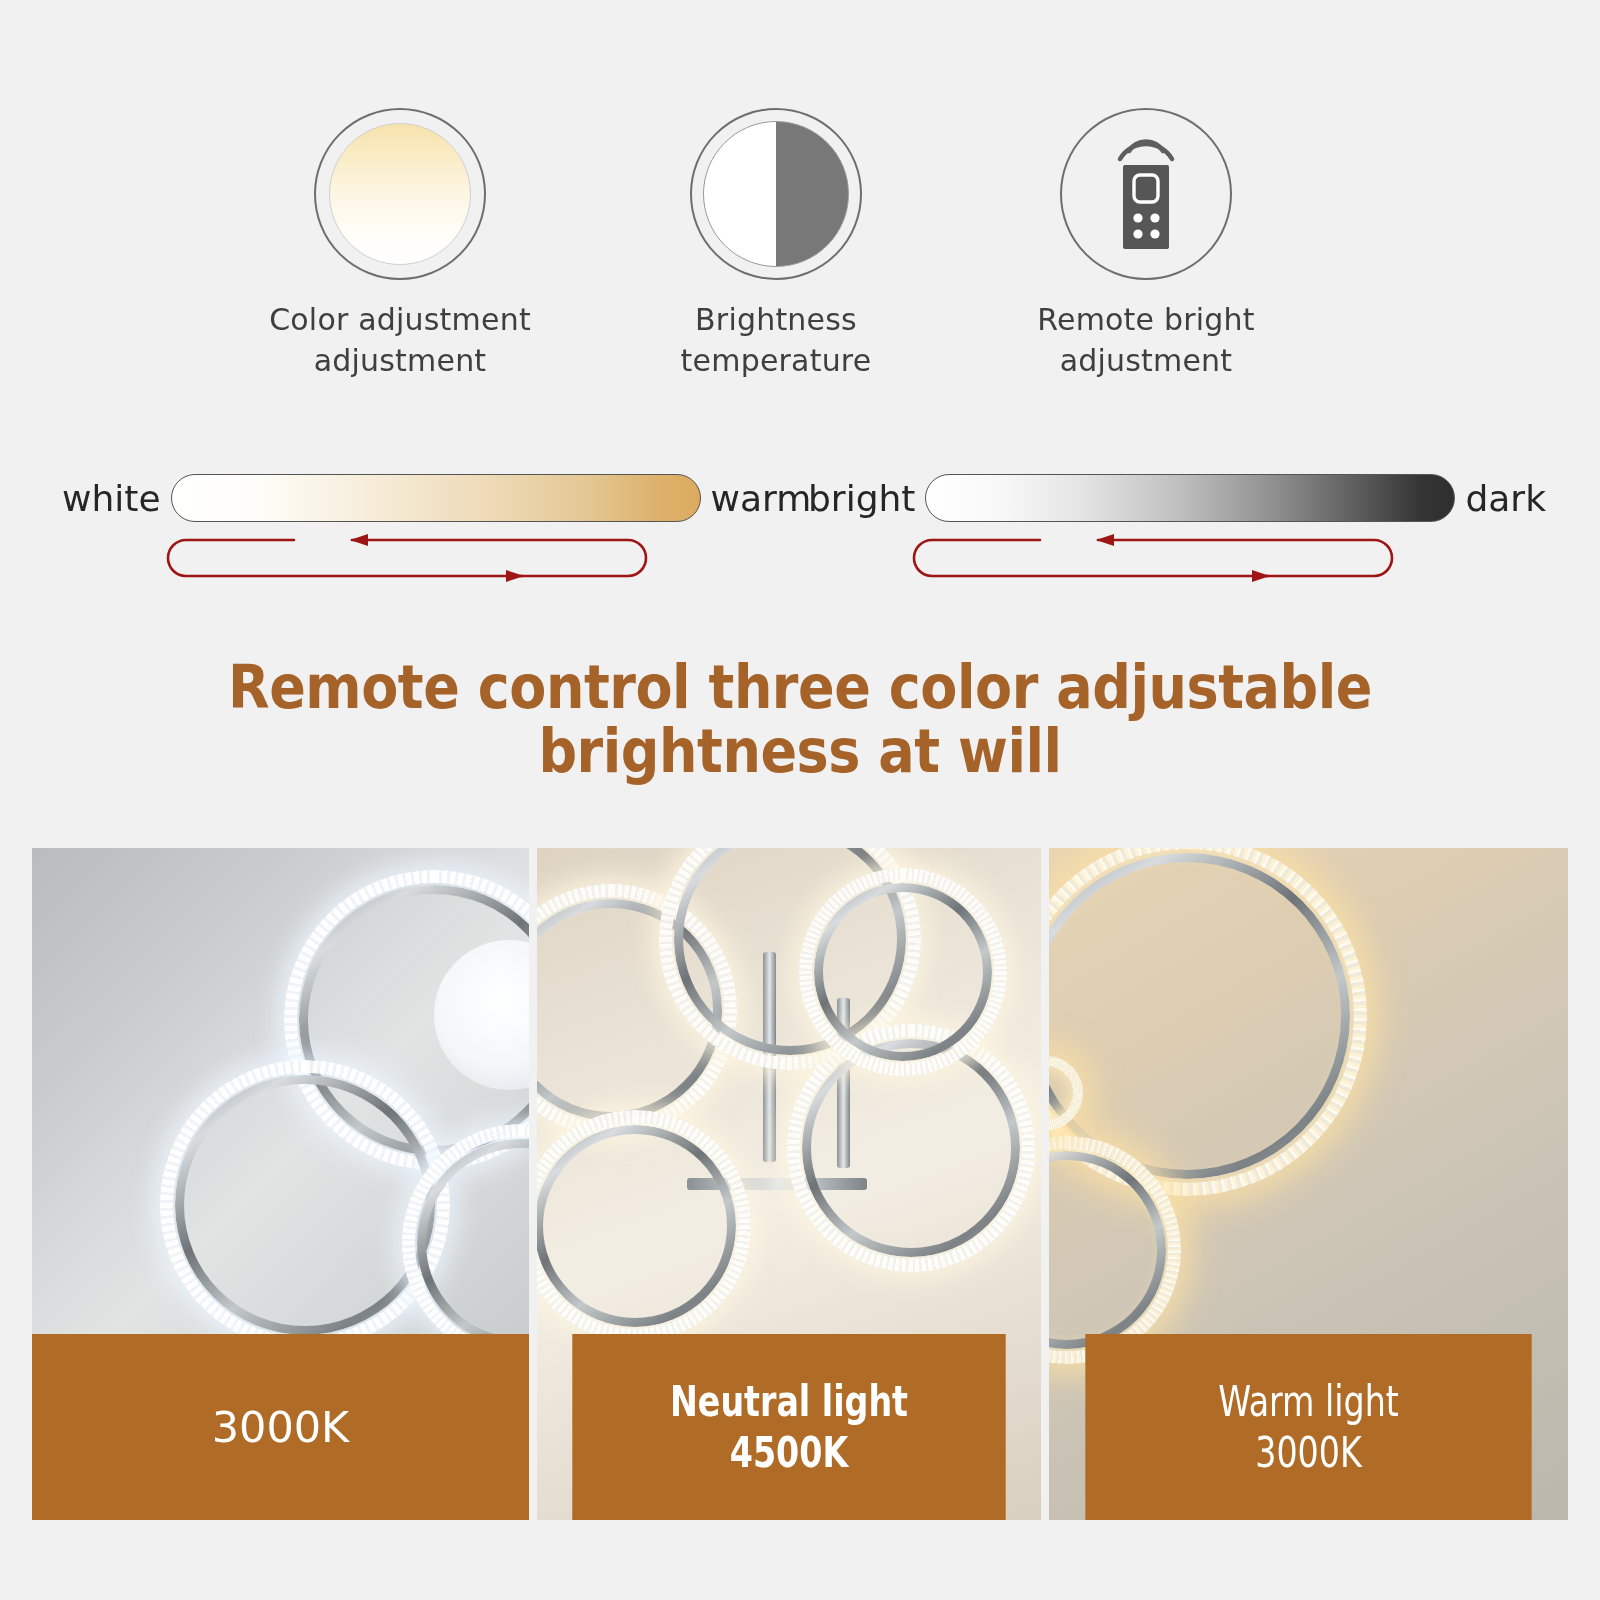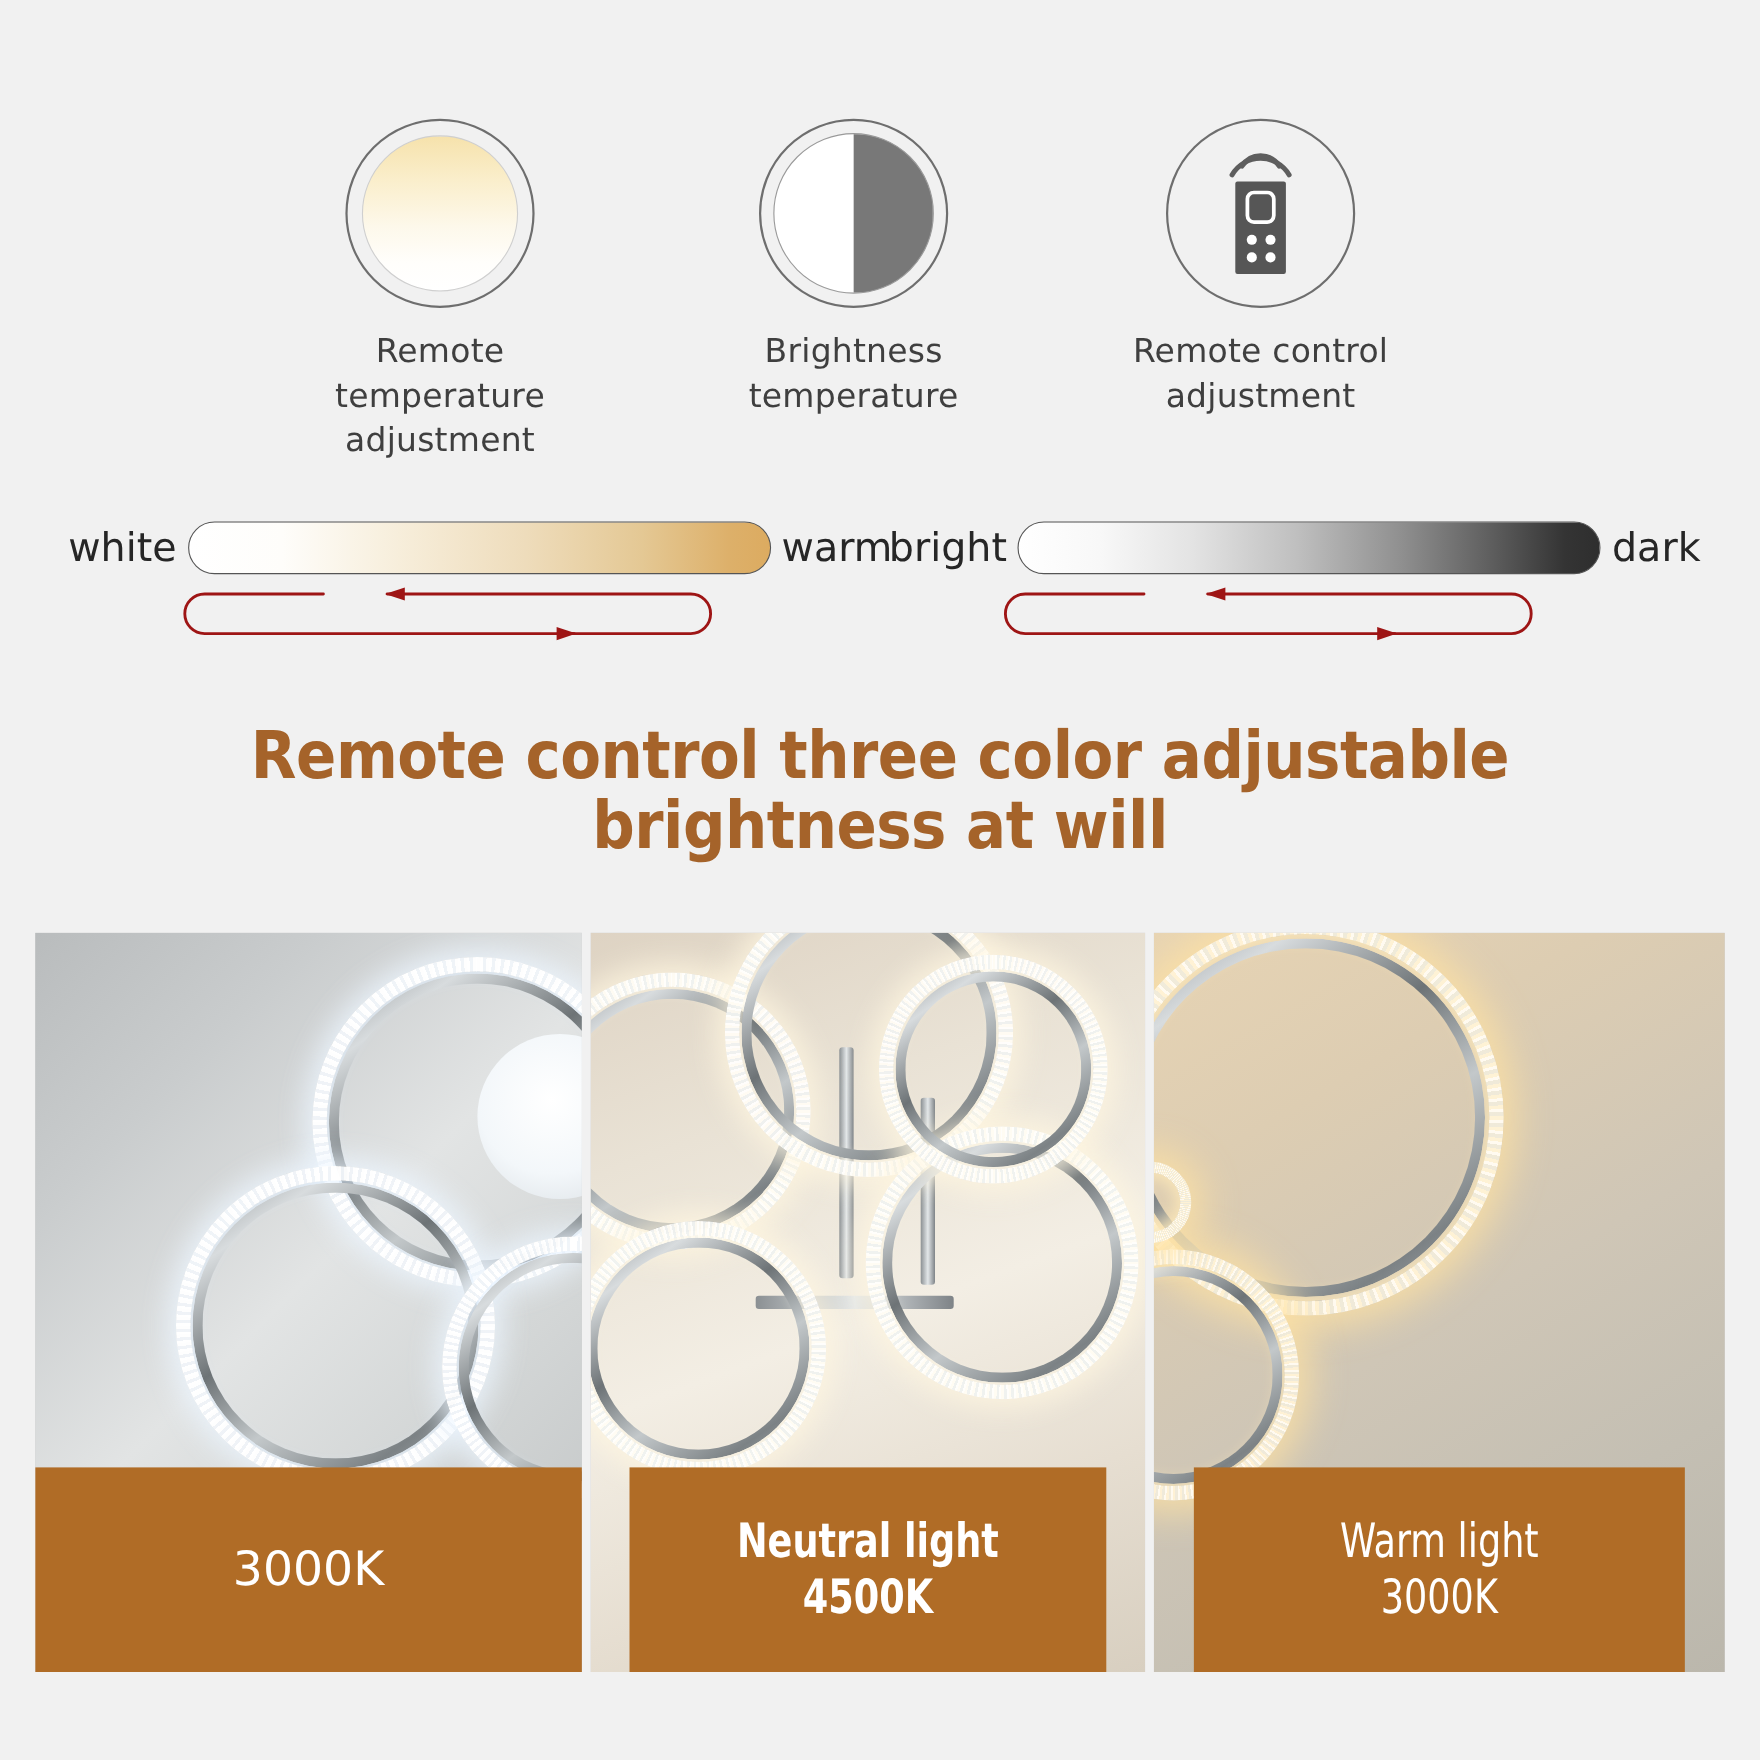--- a/index.html
+++ b/index.html
@@ -239,21 +239,21 @@
 </style>
 </head>
 <body>
 
 <div class="feature-row">
 
   <div class="feature f1">
     <div class="icon-circle">
       <div class="ct-disc"></div>
     </div>
-    <div class="feature-label">Remote temperature
+    <div class="feature-label">Color adjustment
 adjustment</div>
   </div>
 
   <div class="feature f2">
     <div class="icon-circle">
       <div class="br-disc"></div>
     </div>
     <div class="feature-label">Brightness
 temperature</div>
   </div>
@@ -264,21 +264,21 @@
         <path d="M34 30 A30 30 0 0 1 86 30" fill="none" stroke="#5e5e5e" stroke-width="4.5" stroke-linecap="round"></path>
         <path d="M43 22 A20 20 0 0 1 77 22" fill="none" stroke="#5e5e5e" stroke-width="4.5" stroke-linecap="round"></path>
         <rect x="37" y="36" width="46" height="84" rx="2" fill="#565656"></rect>
         <rect x="48" y="46" width="24" height="27" rx="6" fill="none" stroke="#ffffff" stroke-width="3.4"></rect>
         <circle cx="52" cy="89" r="4.6" fill="#ffffff"></circle>
         <circle cx="69" cy="89" r="4.6" fill="#ffffff"></circle>
         <circle cx="52" cy="105" r="4.6" fill="#ffffff"></circle>
         <circle cx="69" cy="105" r="4.6" fill="#ffffff"></circle>
       </svg>
     </div>
-    <div class="feature-label">Remote control
+    <div class="feature-label">Remote bright
 adjustment</div>
   </div>
 
 </div>
 
 <div class="slider-zone">
 
   <div class="slider-group right">
     <div class="slider-line">
       <span class="slider-cap">bright</span>

